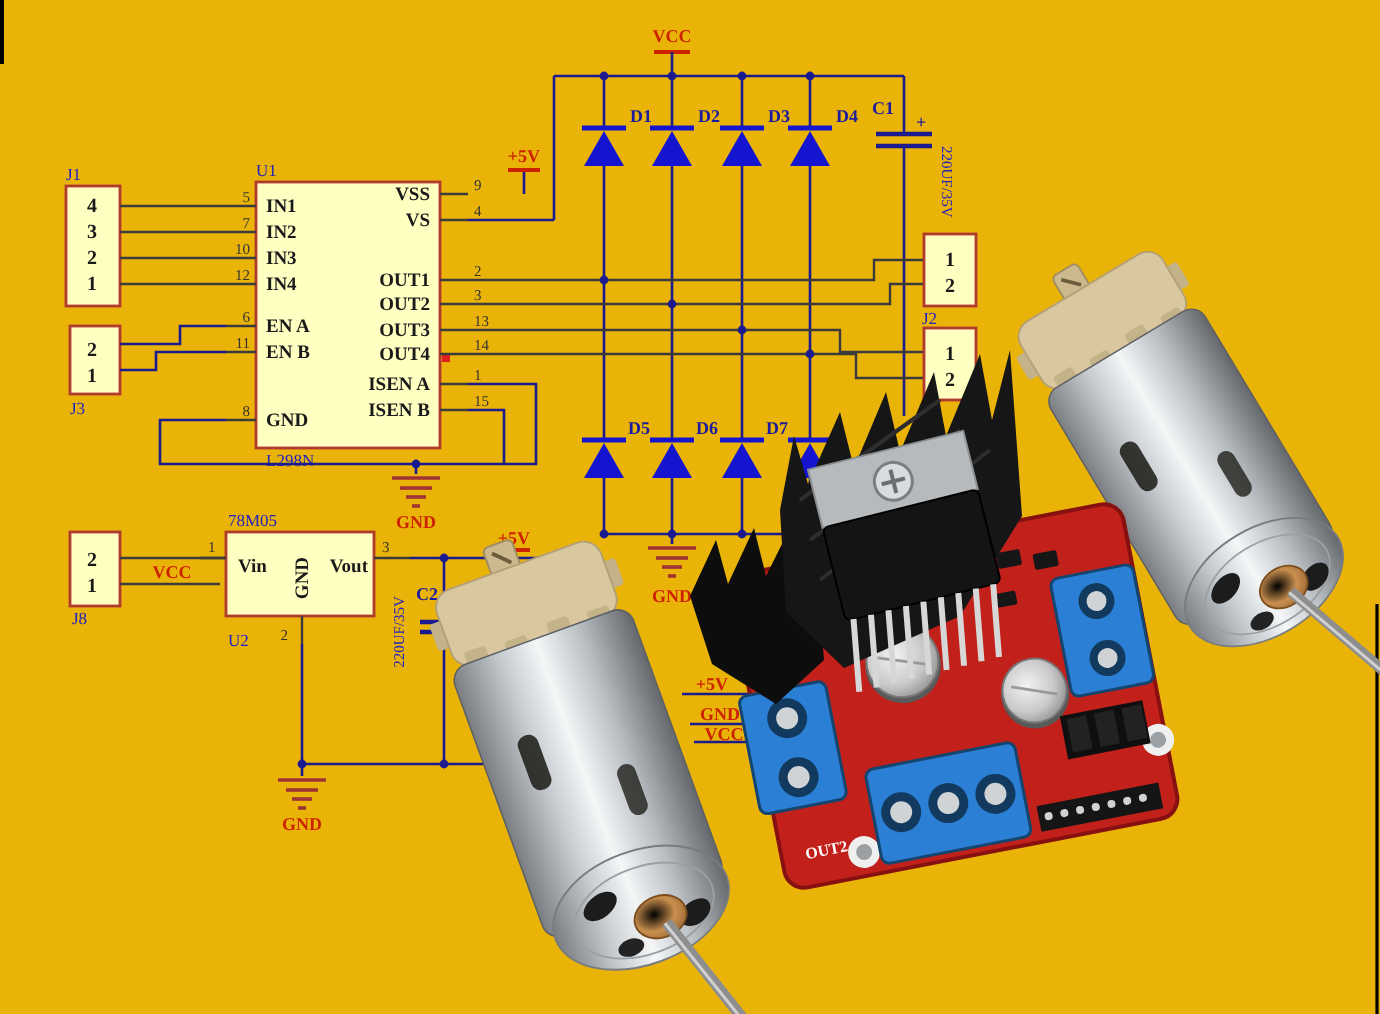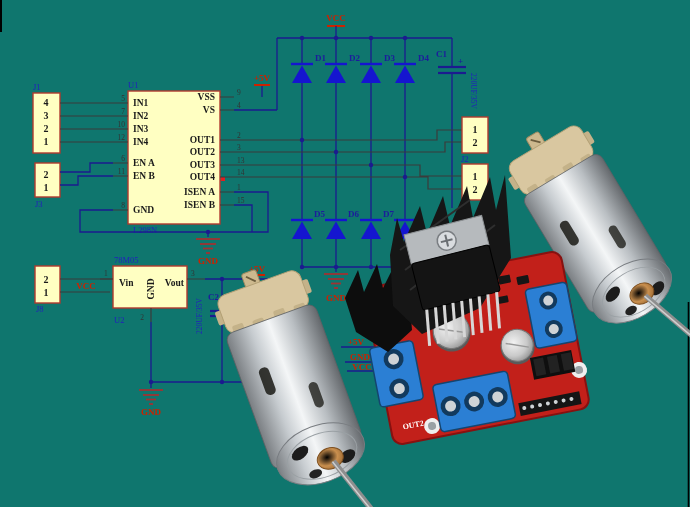--- a/index.html
+++ b/index.html
@@ -1,16 +1,16 @@
 <!DOCTYPE html>
 <html><head>
 <meta charset="utf-8">
 <style>
   html,body{margin:0;padding:0;background:#fff;}
-  #canvas{position:relative;width:690px;height:507px;background:#0f766e;overflow:hidden;}
+  #canvas{position:relative;width:690px;height:507px;background:#eab308;overflow:hidden;}
   svg{position:absolute;left:0;top:0;}
   text{font-family:"Liberation Serif","DejaVu Serif",serif;}
   .cmp{fill:#ffffc2;stroke:#b03a2e;stroke-width:1.4;}
   .wb{stroke:#1b1b8f;stroke-width:1.3;fill:none;}
   .wd{stroke:#3b3b3b;stroke-width:1.2;fill:none;}
   .pinname{font-size:9.5px;font-weight:bold;fill:#1a1a1a;}
   .pinnum{font-size:7.5px;fill:#333;}
   .bignum{font-size:10px;font-weight:bold;fill:#1a1a1a;}
   .ref{font-size:8.5px;fill:#2222bb;}
   .red{font-size:9px;font-weight:bold;fill:#cc2200;}

